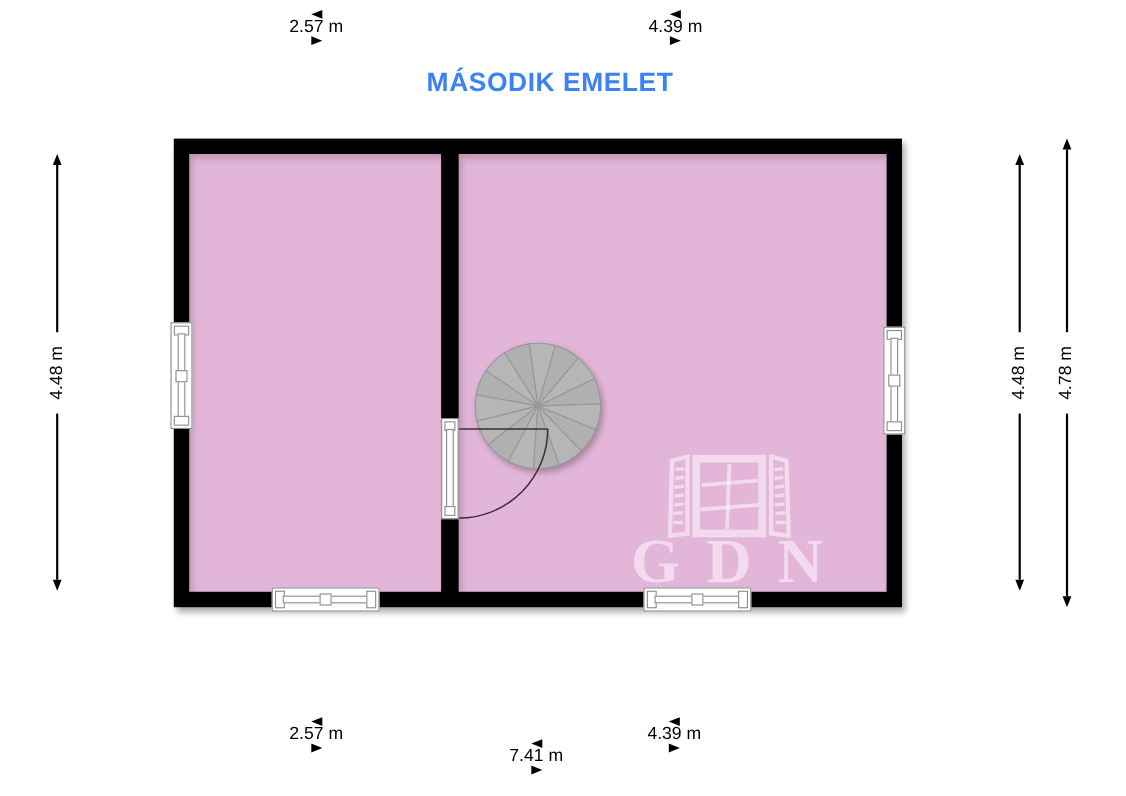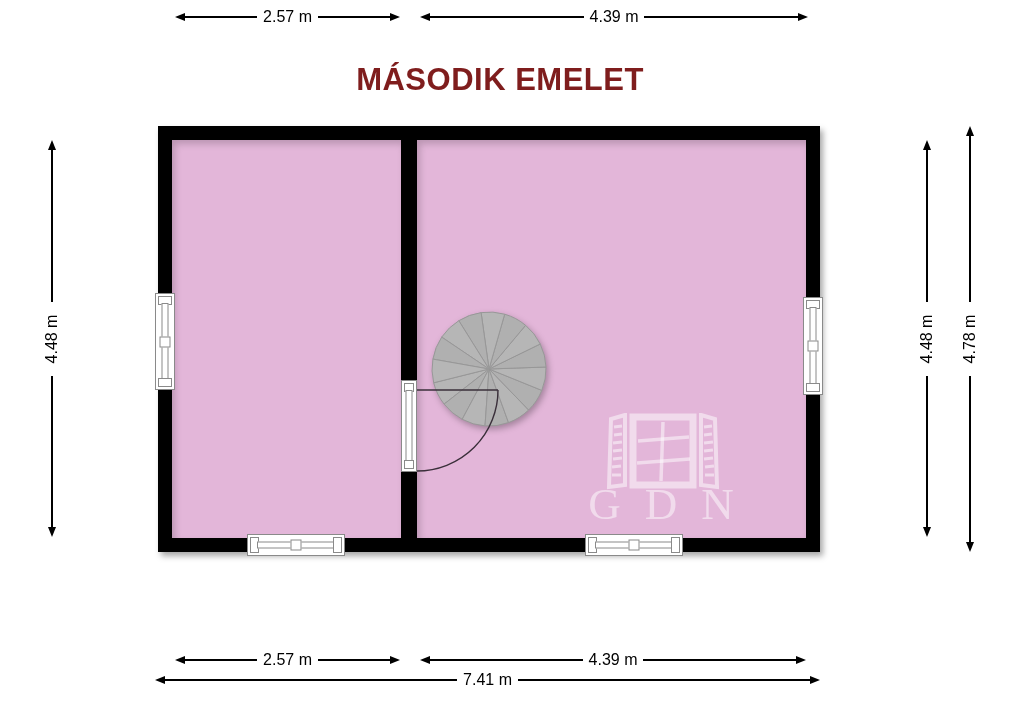--- a/index.html
+++ b/index.html
@@ -1,21 +1,21 @@
 <!DOCTYPE html>
 <html><head>
 <meta charset="utf-8">
 <style>
   html,body{margin:0;padding:0;background:#fff;}
   #canvas{position:relative;width:1024px;height:724px;background:#fff;overflow:hidden;
           font-family:"Liberation Sans",sans-serif;}
 
   
   .title{position:absolute;left:100px;top:62px;width:800px;text-align:center;
-         font-size:31px;font-weight:900;letter-spacing:.5px;color:#7f1d1d;}
+         font-size:24px;font-weight:900;letter-spacing:.5px;color:#3b82f6;}
 
   
   .plan{position:absolute;left:158px;top:126px;width:662px;height:426px;background:#000;
         box-shadow:3px 4px 6px rgba(0,0,0,.35);}
   .room{position:absolute;top:14px;height:398px;background:#e3b6d9;
         box-shadow:inset 3px 4px 7px rgba(0,0,0,.18);}
   .room-left{left:14px;width:229px;}
   .room-right{left:259px;width:389px;}
 
   
@@ -26,37 +26,37 @@
   .window-h .w-cap{top:2px;bottom:2px;width:7px;}
   .window-h .w-cap-a{left:2px;} .window-h .w-cap-b{right:2px;}
   .w-glass{position:absolute;background:#fff;border:1px solid #8a8a8a;}
   .window-v .w-glass{left:50%;transform:translateX(-50%);top:9px;bottom:9px;width:5px;}
   .window-h .w-glass{top:50%;transform:translateY(-50%);left:9px;right:9px;height:5px;}
   .w-knob{position:absolute;left:50%;top:50%;transform:translate(-50%,-50%);
           width:9px;height:9px;background:#fff;border:1px solid #8a8a8a;}
 
   
   .dim{position:absolute;display:flex;align-items:center;color:#000;}
-  .dim-h{height:16px;flex-direction:row;}
+  .dim-h{height:16px;flex-direction:column;}
   .dim-v{width:16px;flex-direction:column;}
   .dline-h{flex:1;height:2px;background:#000;}
   .dline-v{flex:1;width:2px;background:#000;}
   .dim-label{font-size:16px;line-height:16px;padding:0 6px;white-space:nowrap;}
   .vlabel{position:relative;width:16px;height:74px;flex:0 0 auto;}
   .vlabel-text{position:absolute;left:50%;top:50%;transform:translate(-50%,-50%) rotate(-90deg);
                font-size:16px;white-space:nowrap;}
   .arr{flex:0 0 auto;width:0;height:0;}
   .arr-l{border-right:10px solid #000;border-top:4px solid transparent;border-bottom:4px solid transparent;}
   .arr-r{border-left:10px solid #000;border-top:4px solid transparent;border-bottom:4px solid transparent;}
   .arr-u{border-bottom:10px solid #000;border-left:4px solid transparent;border-right:4px solid transparent;}
   .arr-d{border-top:10px solid #000;border-left:4px solid transparent;border-right:4px solid transparent;}
 
   
   .wm-text{position:absolute;left:380px;top:352px;width:270px;text-align:center;
-           font-family:"Liberation Serif",serif;font-size:45px;font-weight:normal;
+           font-family:"Liberation Serif",serif;font-size:57px;font-weight:bold;
            letter-spacing:24px;color:rgba(255,255,255,.5);z-index:2;}
   .wm-icon{position:absolute;left:443px;top:287px;z-index:2;}
 
   .overlay-svg{position:absolute;z-index:3;}
   .stair-svg{position:absolute;left:271px;top:183px;z-index:2;
              filter:drop-shadow(2px 3px 3px rgba(0,0,0,.28));}
 </style>
 </head>
 <body>
 

